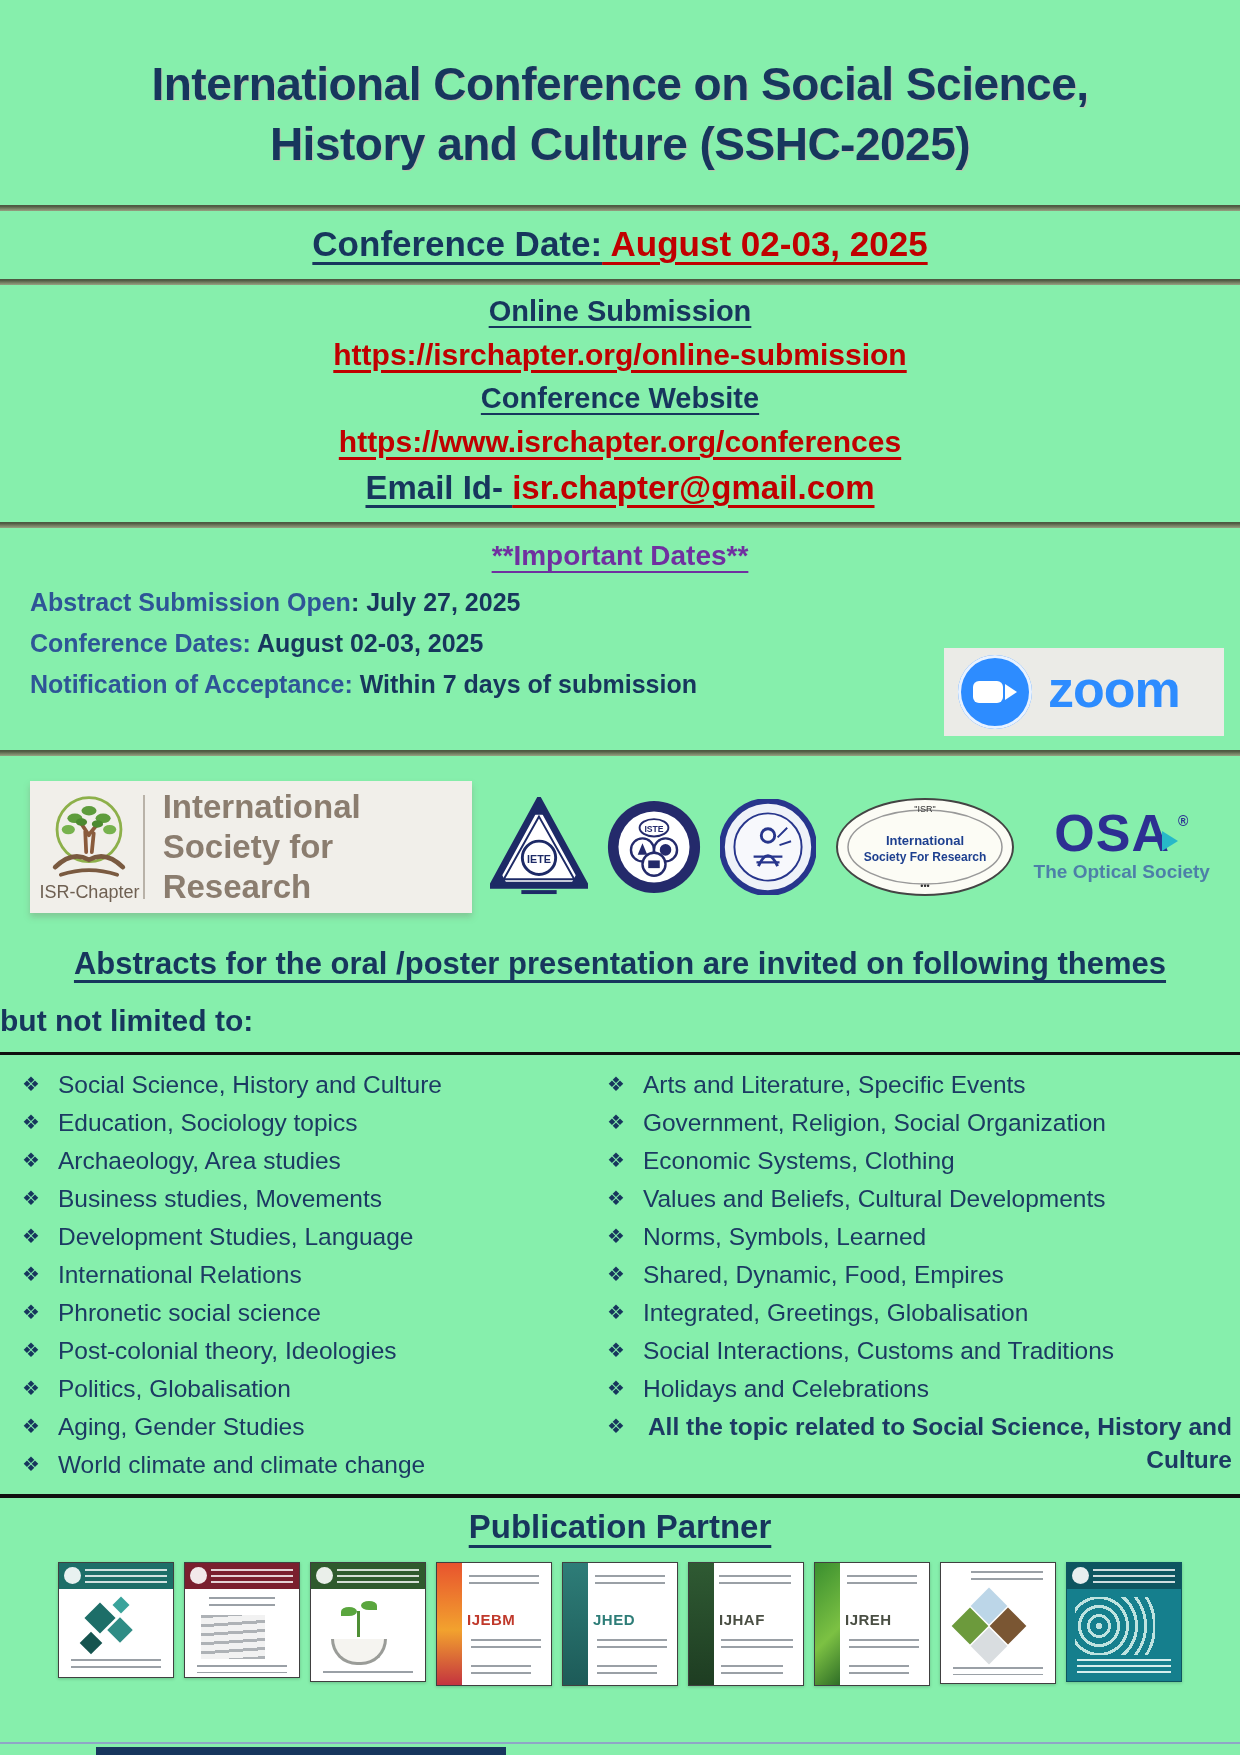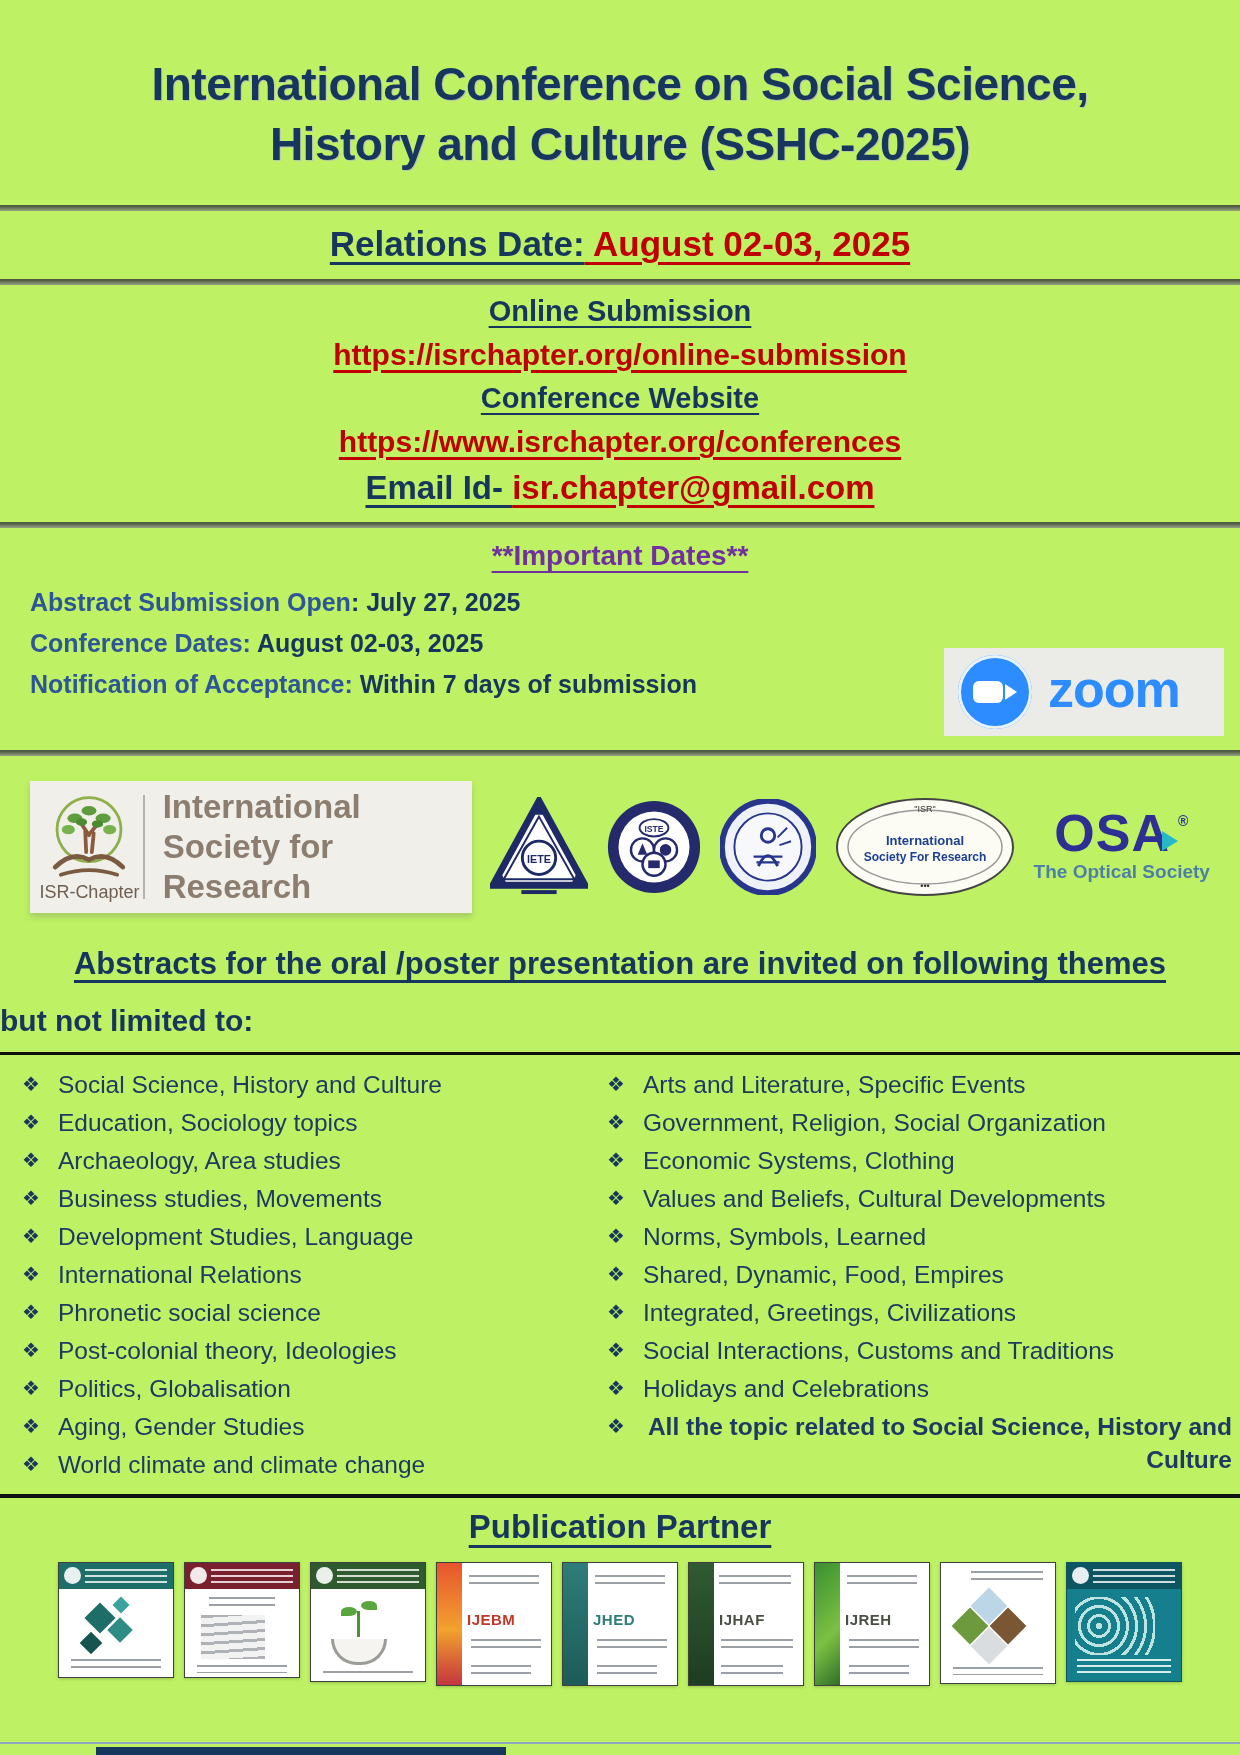--- a/index.html
+++ b/index.html
@@ -1,21 +1,21 @@
 <!DOCTYPE html>
 <html><head>
 <meta charset="utf-8">
 <style>
   * { box-sizing: border-box; }
   html,body { margin:0; padding:0; }
   body { font-family:"Liberation Sans", sans-serif; background:#cfd8c4; }
 
   .poster{
     width:1240px; height:1755px; margin:0 auto; position:relative; overflow:hidden;
-    background:#bef264; color:#17365d;
+    background:#86efac; color:#17365d;
   }
 
   
   .olive-line{ height:6px; background:linear-gradient(#4e5942 20%, #6f7a5e 55%, #97a182); }
   .black-line{ height:3px; background:#101010; }
 
   
   .title{
     padding-top:24px; text-align:center; font-size:46px; font-weight:800;
     color:#17365d; line-height:1.3; letter-spacing:-0.5px;
@@ -164,21 +164,21 @@
 <div class="poster">
 
   <h1 class="title">
     <span class="tline">International Conference on Social Science,</span>
     <span class="tline">History and Culture (SSHC-2025)</span>
   </h1>
 
   <div class="olive-line d1"></div>
 
   <div class="conf-date">
-    <span class="u-navy">Relations Date:</span><span class="u-red"> August 02-03, 2025</span>
+    <span class="u-navy">Conference Date:</span><span class="u-red"> August 02-03, 2025</span>
   </div>
 
   <div class="olive-line d2"></div>
 
   <div class="links">
     <div class="row"><span class="link-label">Online Submission</span></div>
     <div class="row"><span class="link-url">https://isrchapter.org/online-submission</span></div>
     <div class="row"><span class="link-label">Conference Website</span></div>
     <div class="row"><span class="link-url">https://www.isrchapter.org/conferences</span></div>
     <div class="email-row">
@@ -355,21 +355,21 @@
       <li>
           <span>Values and Beliefs, Cultural Developments</span>
         </li>
       <li>
           <span>Norms, Symbols, Learned</span>
         </li>
       <li>
           <span>Shared, Dynamic, Food, Empires</span>
         </li>
       <li>
-          <span>Integrated, Greetings, Civilizations</span>
+          <span>Integrated, Greetings, Globalisation</span>
         </li>
       <li>
           <span>Social Interactions, Customs and Traditions</span>
         </li>
       <li>
           <span>Holidays and Celebrations</span>
         </li>
       <li class="bold">
           <span>All the topic related to Social Science, History and Culture</span>
         </li>

